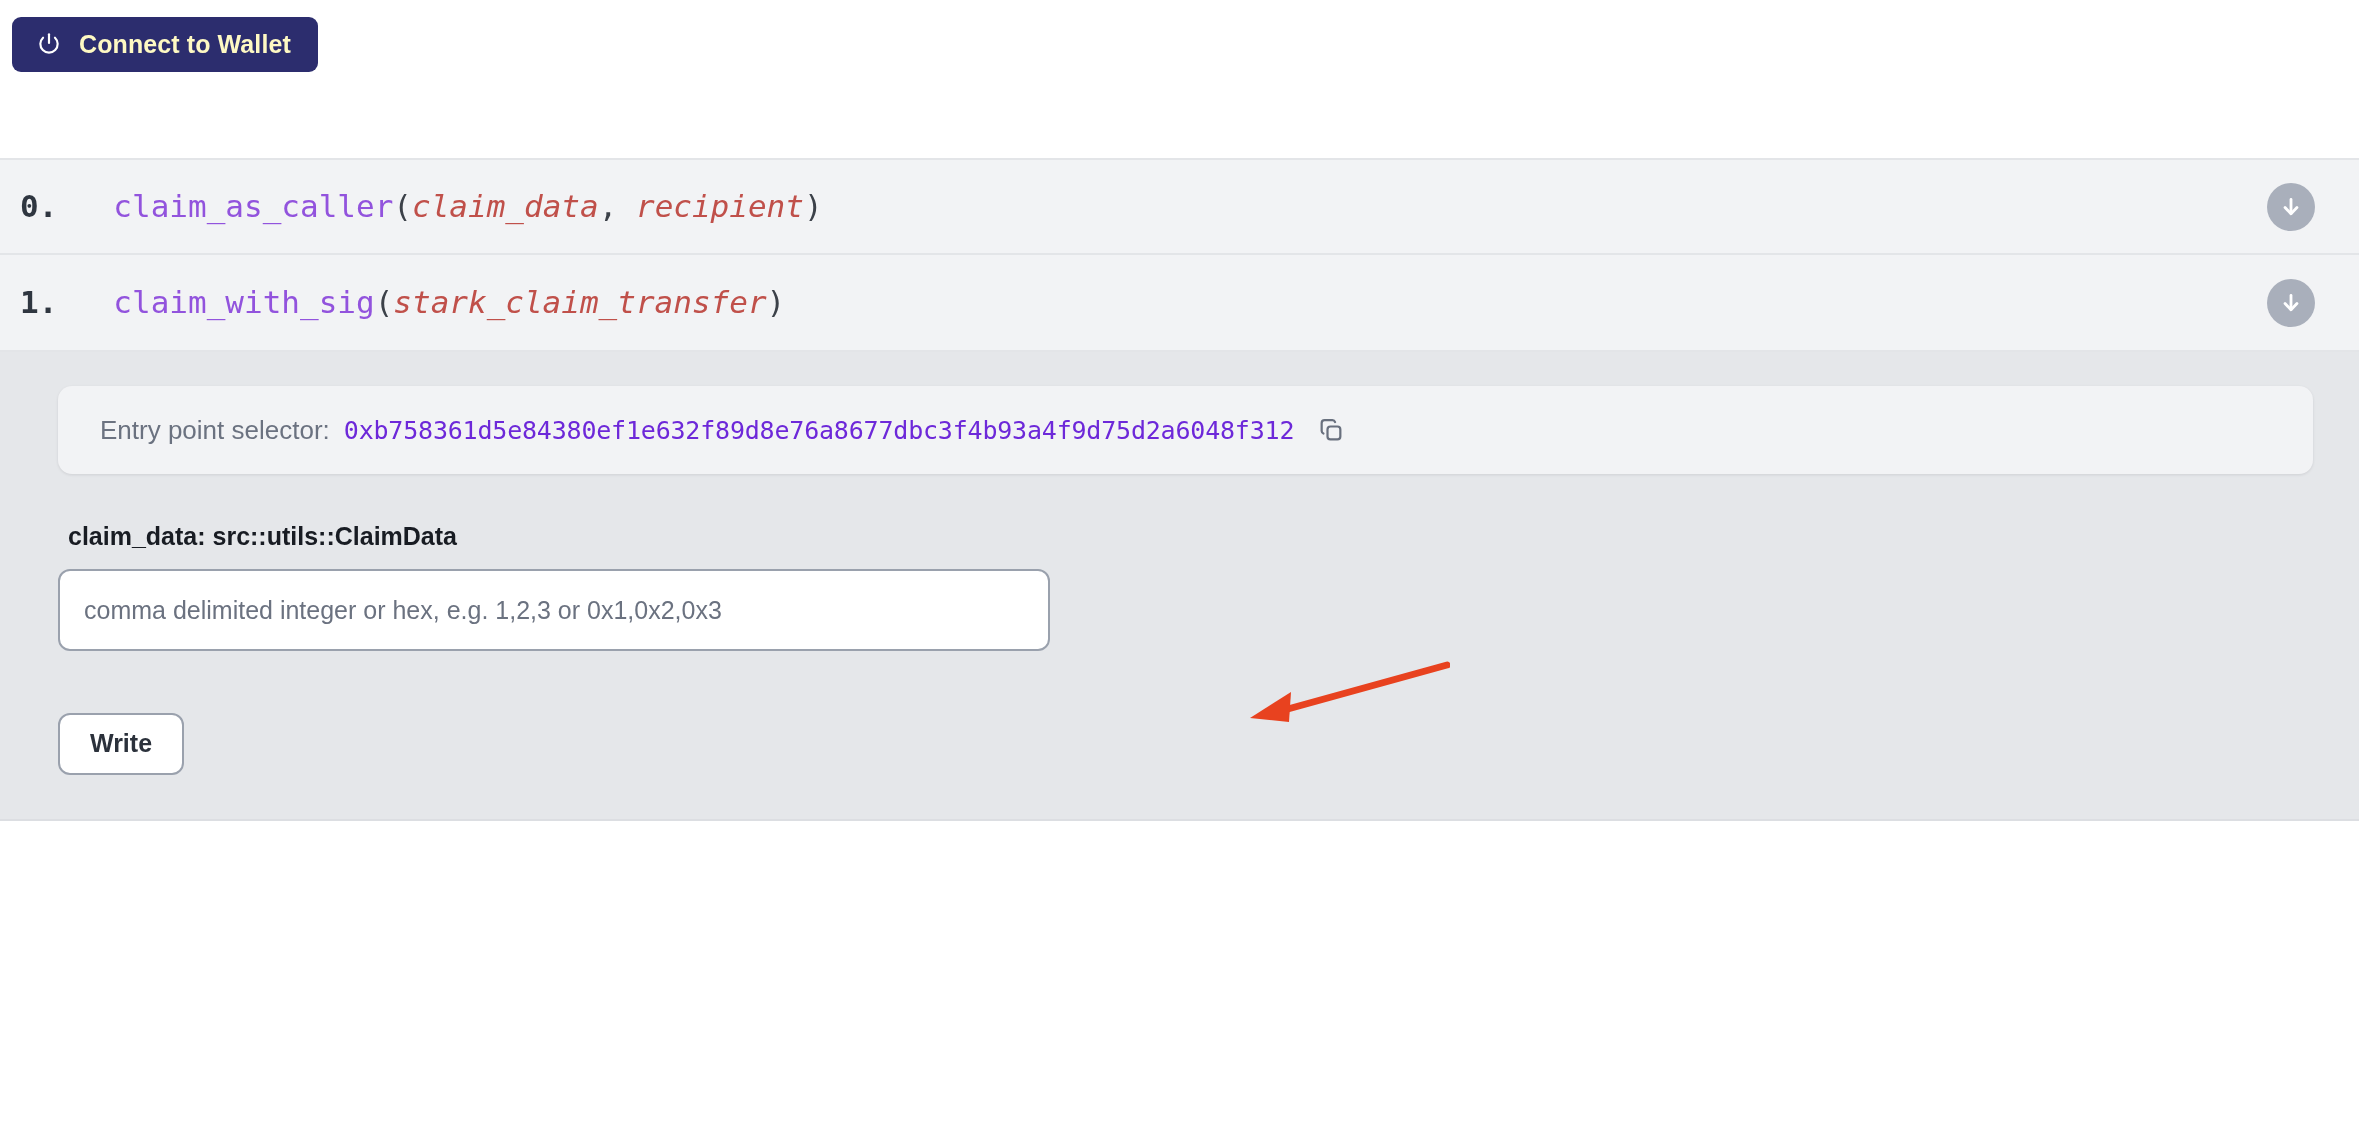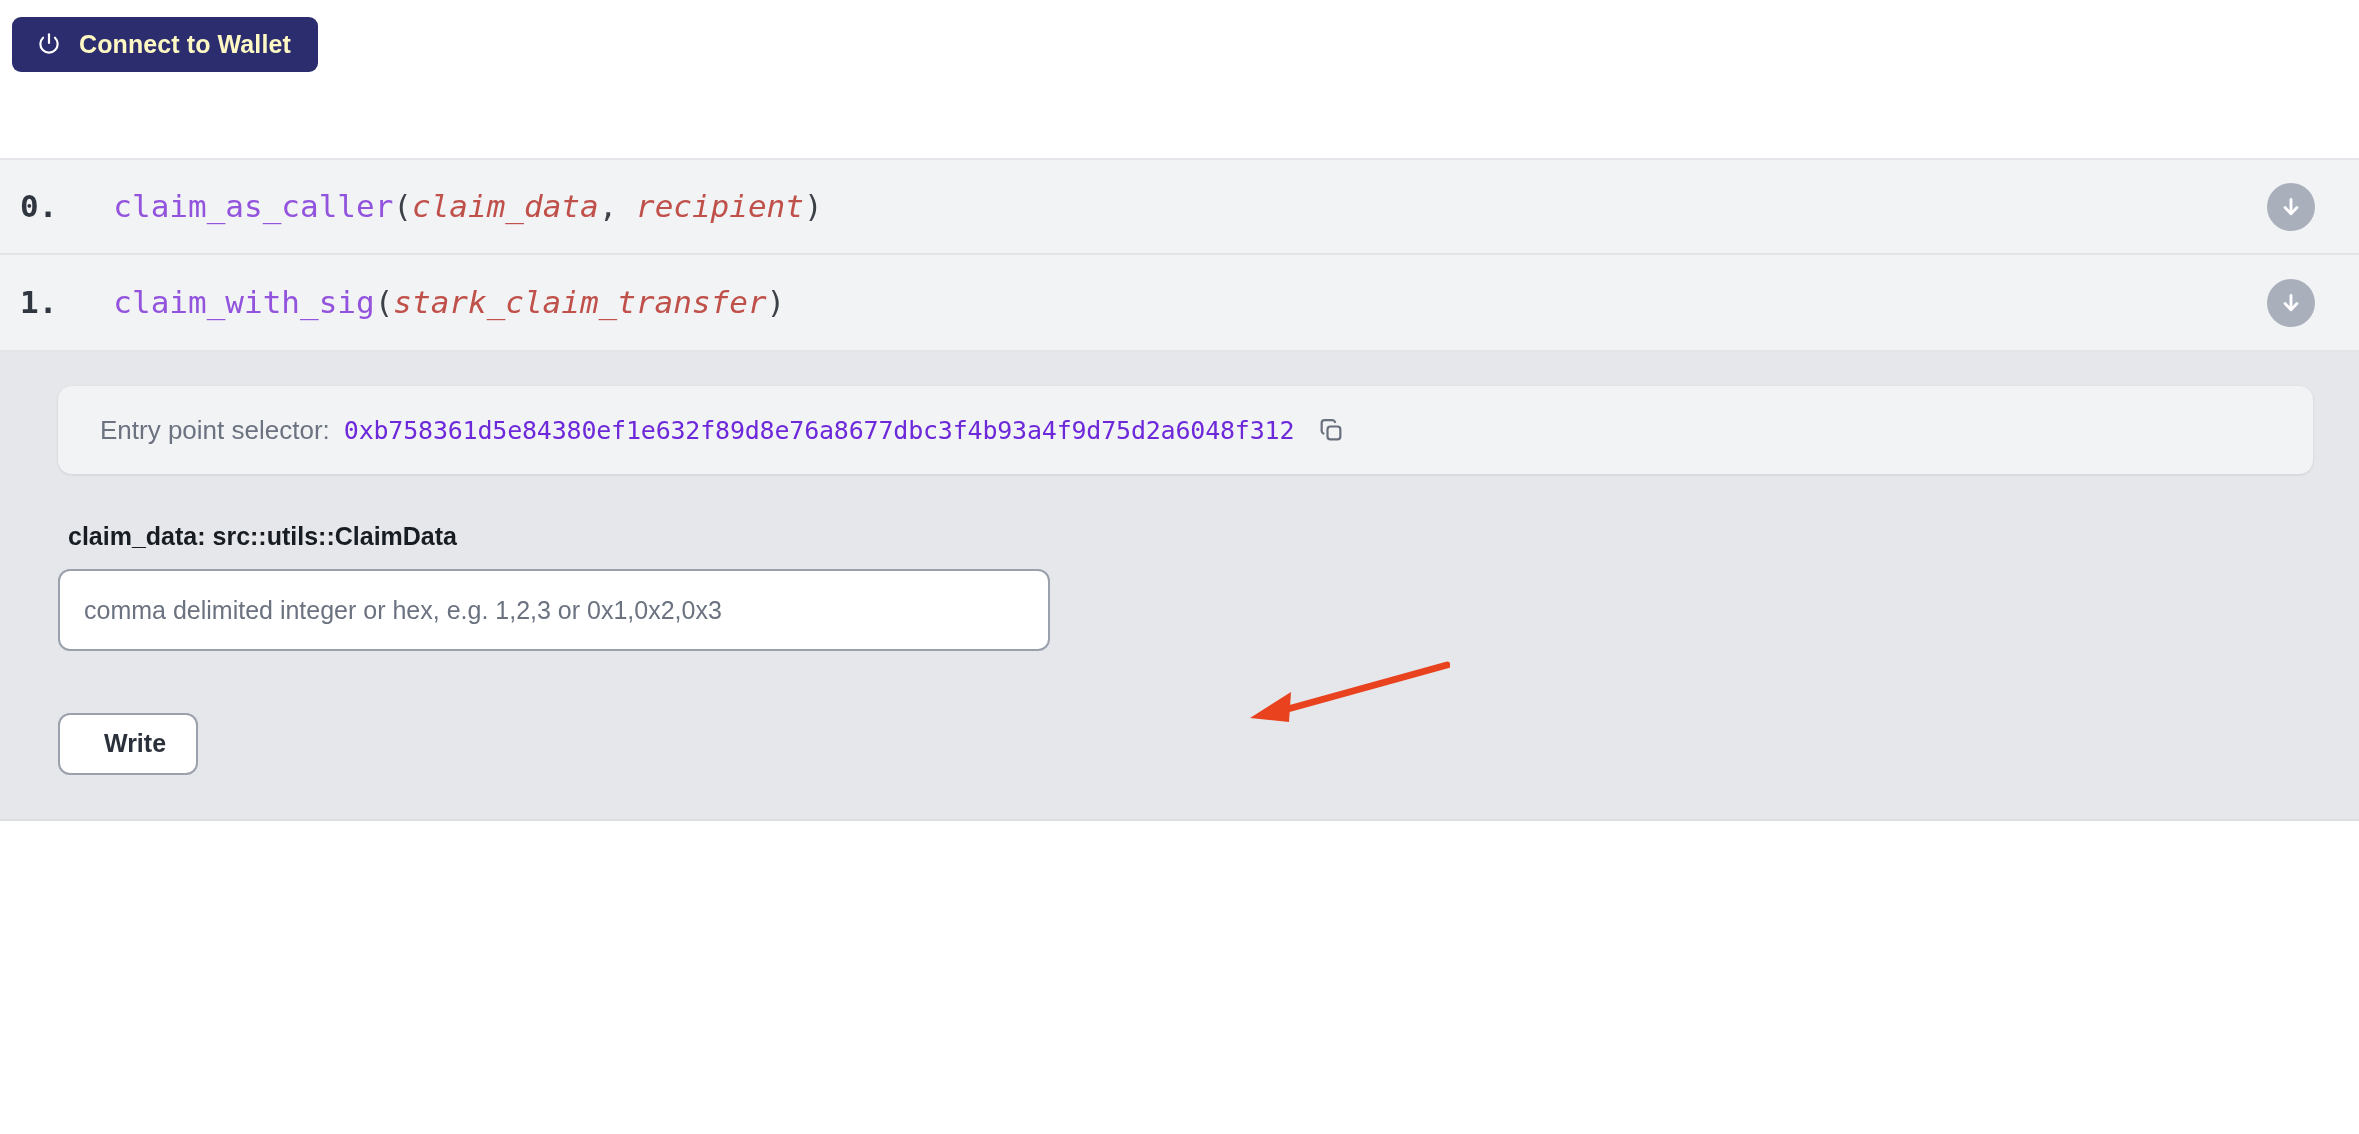--- a/index.html
+++ b/index.html
@@ -179,21 +179,21 @@
     outline: none;
   }
   .text-input::placeholder { color: #6b7280; opacity: 1; }
 
   .write-btn {
     margin-top: 62px;
     display: inline-block;
     background: #ffffff;
     border: 2px solid #9aa1ad;
     border-radius: 12px;
-    padding: 16px 30px 17px 44px;
+    padding: 16px 30px 17px 30px;
     font-family: "Liberation Sans", sans-serif;
     font-size: 25px;
     font-weight: bold;
     color: #2b313b;
     cursor: pointer;
     line-height: 1;
   }
 
   
   .annotation-arrow {

